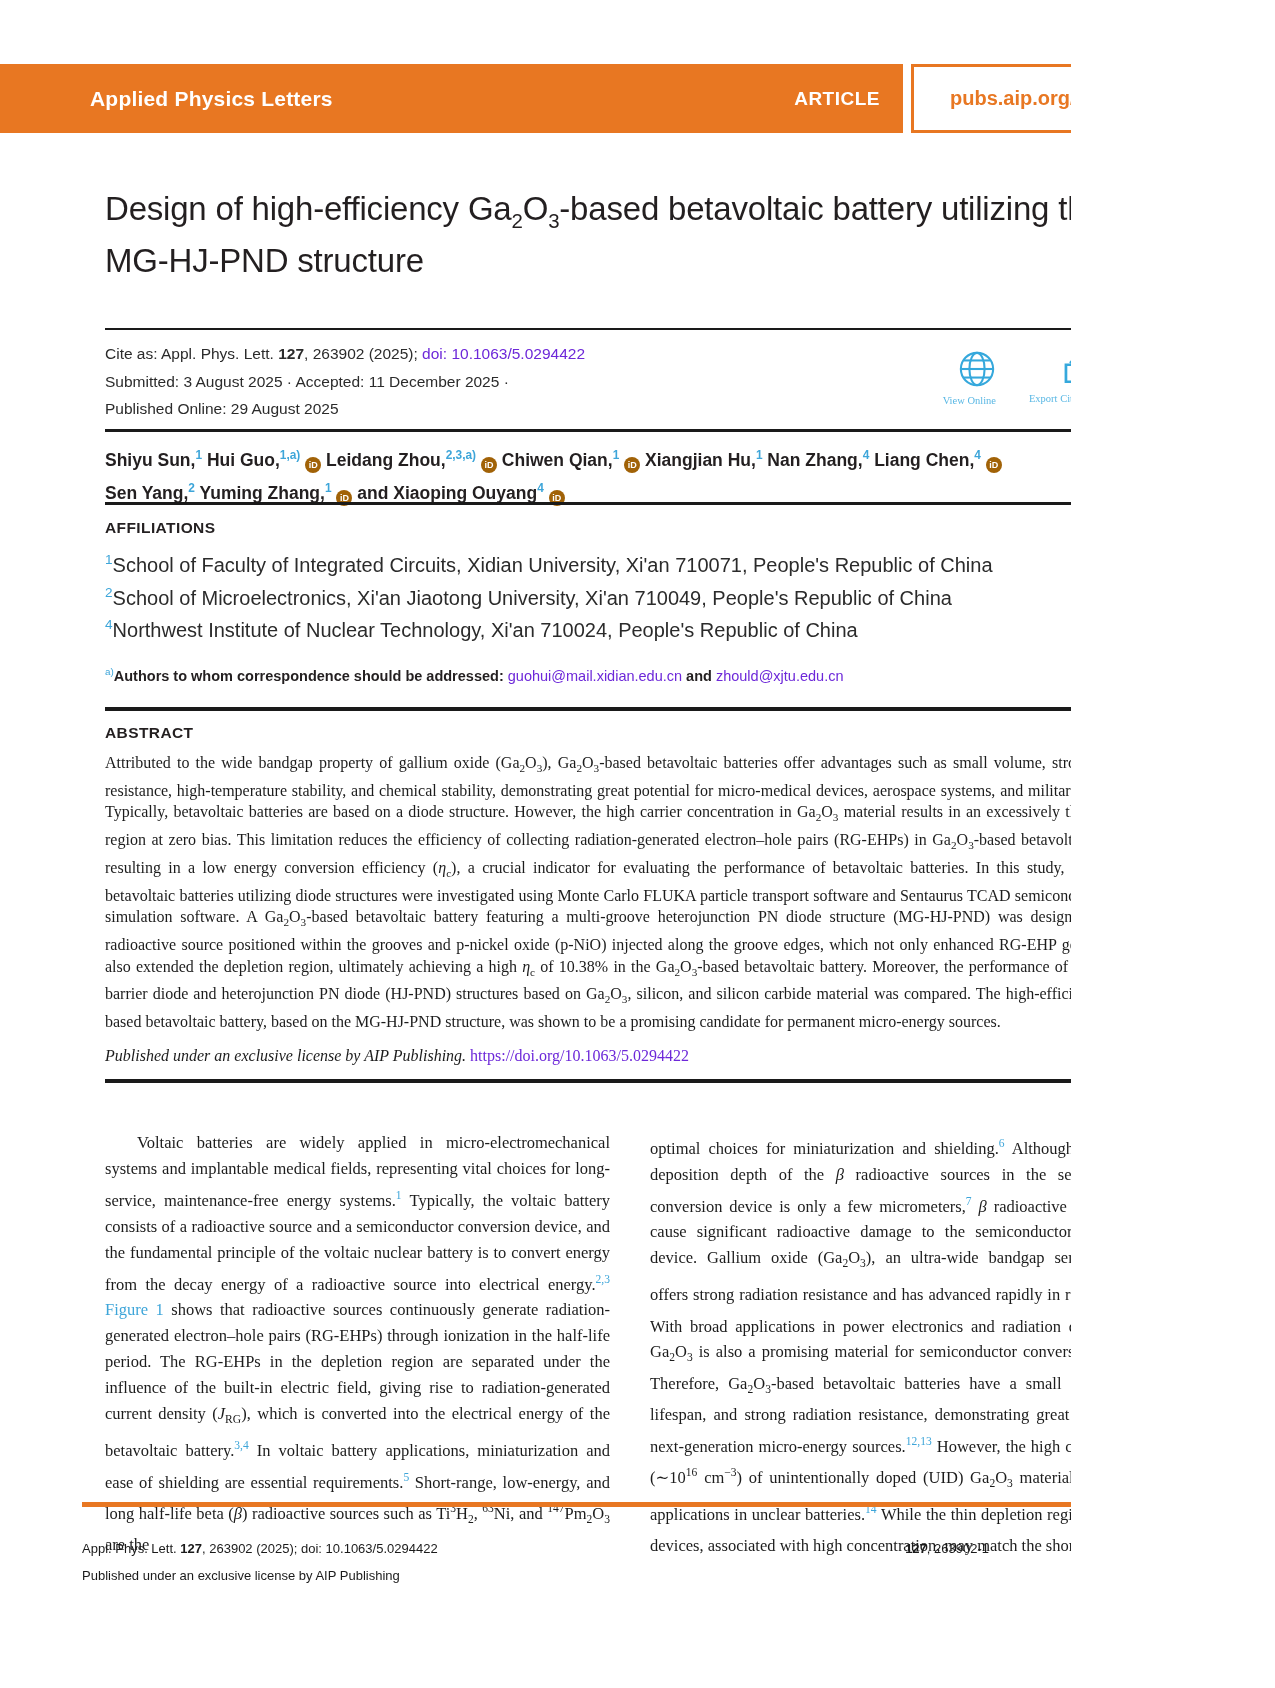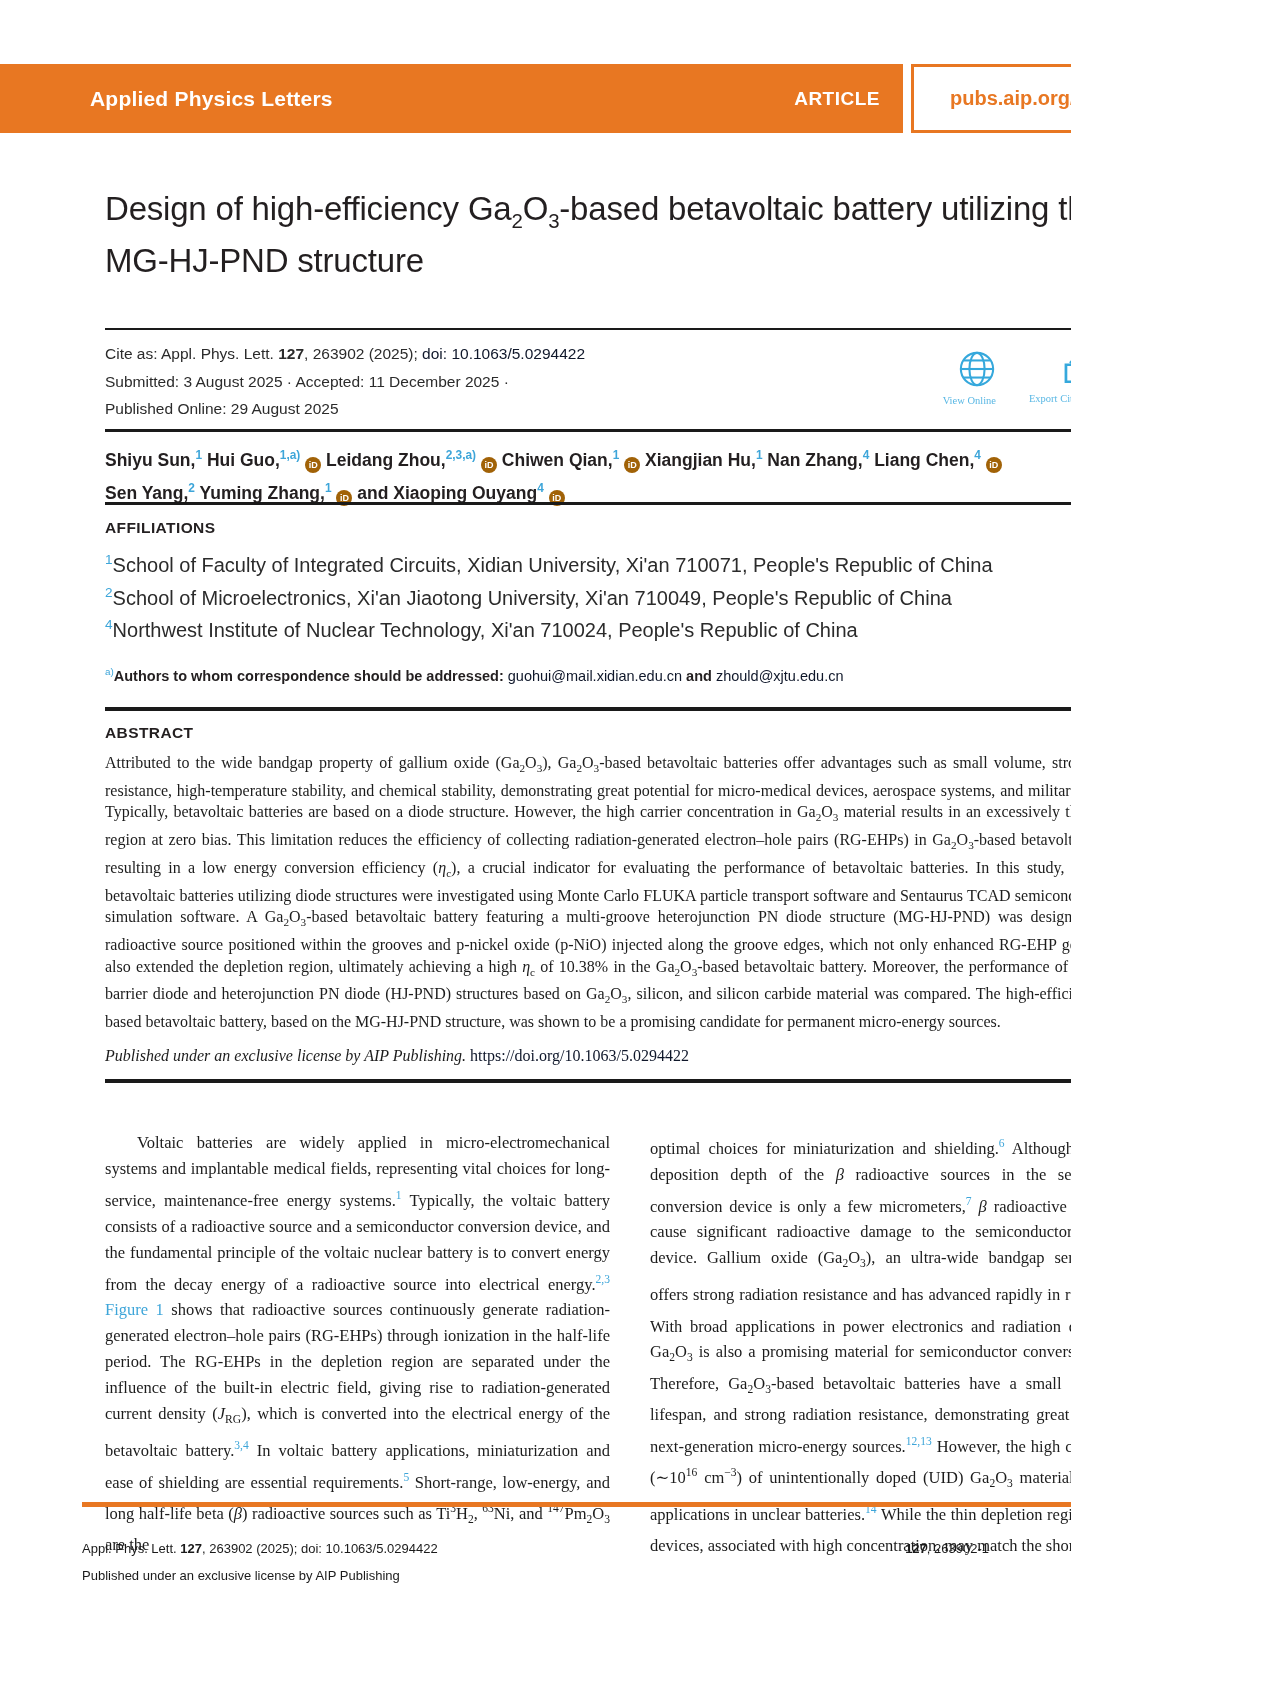--- a/index.html
+++ b/index.html
@@ -15,21 +15,21 @@
           border:3px solid #e87722;background:#fff;display:flex;align-items:center;}
   .urlbox span{color:#e87722;font-size:20px;font-weight:bold;margin-left:36px;}
   
   .title{position:absolute;top:189px;left:105px;width:1010px;font-size:33px;line-height:40px;
          font-weight:normal;color:#231f20;letter-spacing:-.2px;}
   .title sub{font-size:62%;}
   
   .rule{position:absolute;left:105px;width:1050px;background:#1a1a1a;}
   
   .citeblock{position:absolute;top:340px;left:105px;font-size:15.5px;line-height:27.5px;color:#2b2b2b;}
-  .link{color:#0f172a;text-decoration:none;cursor:pointer;}
+  .link{color:#6d28d9;text-decoration:none;cursor:pointer;}
   
   .action{position:absolute;text-align:right;cursor:pointer;font-family:Liberation Serif, serif;}
   .action .lbl{display:block;font-size:10.5px;color:#58b7e4;margin-top:3px;}
   
   .authors{position:absolute;top:441px;left:105px;width:1050px;font-size:17.5px;line-height:28px;
            font-weight:bold;color:#231f20;}
   .authors sup,.affil sup,.corr sup{font-size:68%;}
   .bl{color:#3da5d9;font-weight:normal;}
   .authors .bl{font-weight:bold;}
   .orcid{display:inline-block;width:16px;height:16px;border-radius:50%;background:#a16207;

